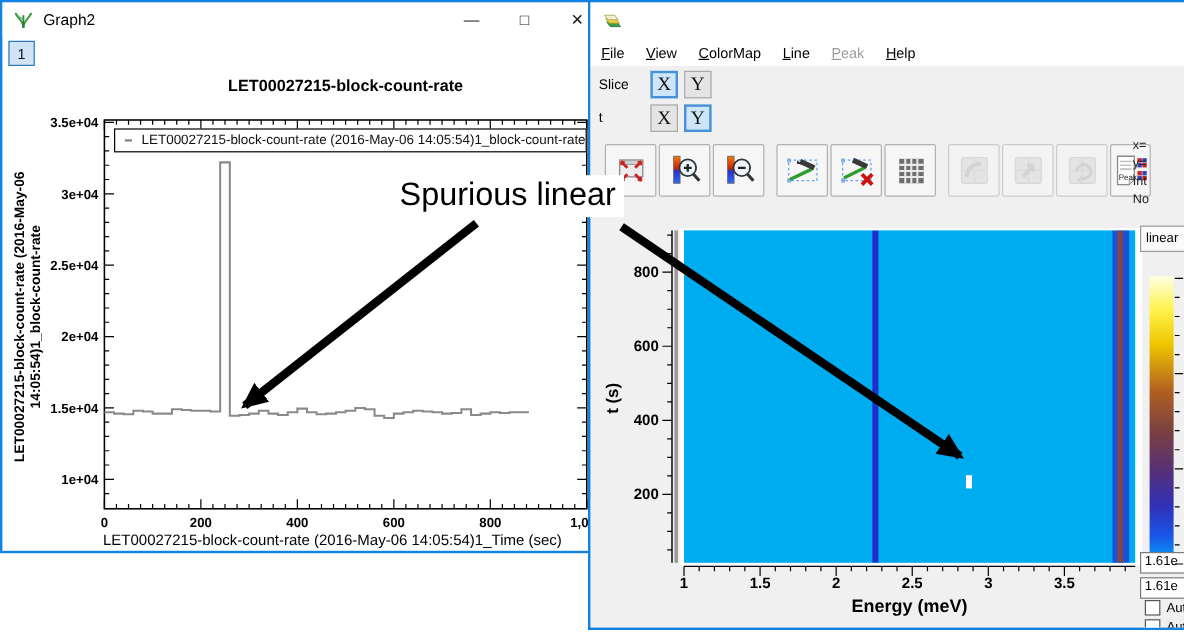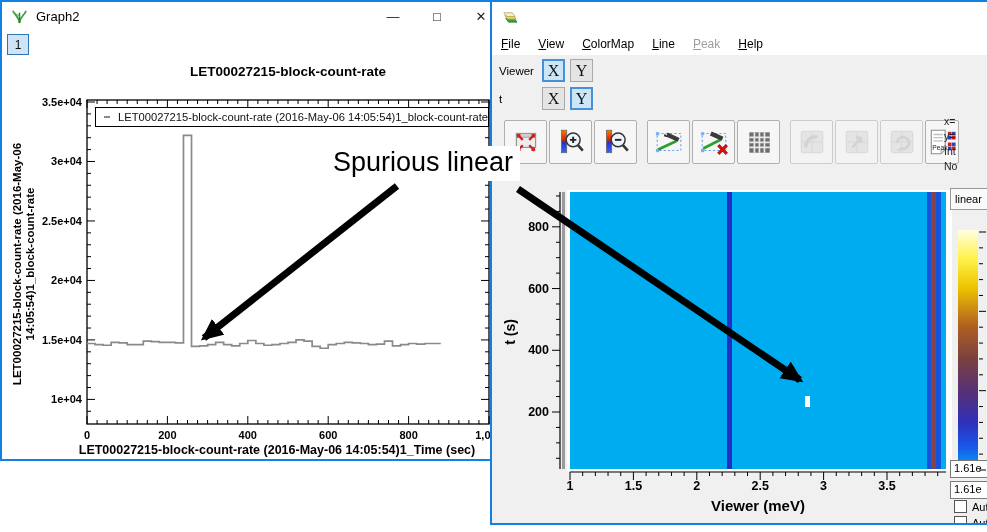--- a/index.html
+++ b/index.html
@@ -24,21 +24,21 @@
                background:#cfe4f7; border:1px solid #2e75b6; font-size:12px;
                display:flex; align-items:center; justify-content:center; color:#111; }
 
   
   #graph-title { position:absolute; left:85px; top:62px; width:402px; text-align:center;
                  font-size:13.5px; font-weight:bold; color:#000; }
   #graph-ylabel { position:absolute; left:22px; top:262px; transform:translate(-50%,-50%) rotate(-90deg);
                   width:max-content; font-size:11.5px; font-weight:bold; text-align:center;
                   line-height:13px; white-space:pre-line; color:#000; }
   #graph-xlabel { position:absolute; left:60px; top:441px; width:430px; text-align:center;
-                  font-size:12.5px; font-weight:bold; color:#000; }
+                  font-size:12.5px; font-weight:normal; color:#000; }
   #graph-legend { position:absolute; left:93px; top:105px; width:394px; height:20px;
                   border:1px solid #000; background:#fff; display:flex; align-items:center; z-index:3; }
   #graph-legend .sample { width:26px; border-top:2px solid #8a8a8a; margin:0 8px 0 8px; }
   #graph-legend .ltext  { font-size:11.2px; color:#111; white-space:nowrap; }
   #graph-canvas { position:absolute; left:0; top:0; z-index:2; }
 
   
   #slice-menubar { position:absolute; left:0; top:28px; right:0; height:25px; background:#fff;
                    display:flex; align-items:flex-end; font-size:12px; }
   .menu-item { padding:4px 9px; color:#000; }
@@ -290,21 +290,21 @@
       <span class="menu-item mnu"><u>F</u>ile</span>
       <span class="menu-item mnu"><u>V</u>iew</span>
       <span class="menu-item mnu"><u>C</u>olorMap</span>
       <span class="menu-item mnu"><u>L</u>ine</span>
       <span class="menu-item mnu disabled"><u>P</u>eak</span>
       <span class="menu-item mnu"><u>H</u>elp</span>
     </div>
 
     <div id="dims-panel">
       <div class="dim-row" style="top:4px;">
-        <span class="dim-label">Viewer</span>
+        <span class="dim-label">Slice</span>
         <div class="xybtn sel">X</div>
         <div class="xybtn">Y</div>
       </div>
       <div class="dim-row" style="top:32px;">
         <span class="dim-label">t</span>
         <div class="xybtn">X</div>
         <div class="xybtn sel">Y</div>
       </div>
     </div>
 
@@ -416,21 +416,21 @@
 
     <div id="plot-bg"></div>
     <div id="hm-slider"></div>
     <div id="heatmap">
         <div class="hm-vline" style="left: 157.2px; width: 5.1px; background: rgb(31, 47, 200);"></div>
         <div class="hm-vline" style="left: 357.3px; width: 13.3px; background: rgb(22, 83, 220);"></div>
         <div class="hm-core" style="left: 361.4px; width: 5.1px; background: rgb(132, 68, 76);"></div>
         <div class="hm-spot" style="left: 234.6px; top: 203.8px; width: 5.1px; height: 10.8px; background: rgb(255, 255, 255);"></div>
       </div>
     <div id="slice-ylabel">t (s)</div>
-    <div id="slice-xlabel">Viewer (meV)</div>
+    <div id="slice-xlabel">Energy (meV)</div>
 
     <div id="linear-btn">linear</div>
     <div id="colorbar"></div>
     <div class="cb-field" style="top:458px">1.61e</div>
     <div class="cb-field" style="top:479px">1.61e</div>
     <div class="cb-check" style="top:498px">
       <span class="box"></span>
       <span>Aut</span>
     </div>
     <div class="cb-check" style="top:514px">

